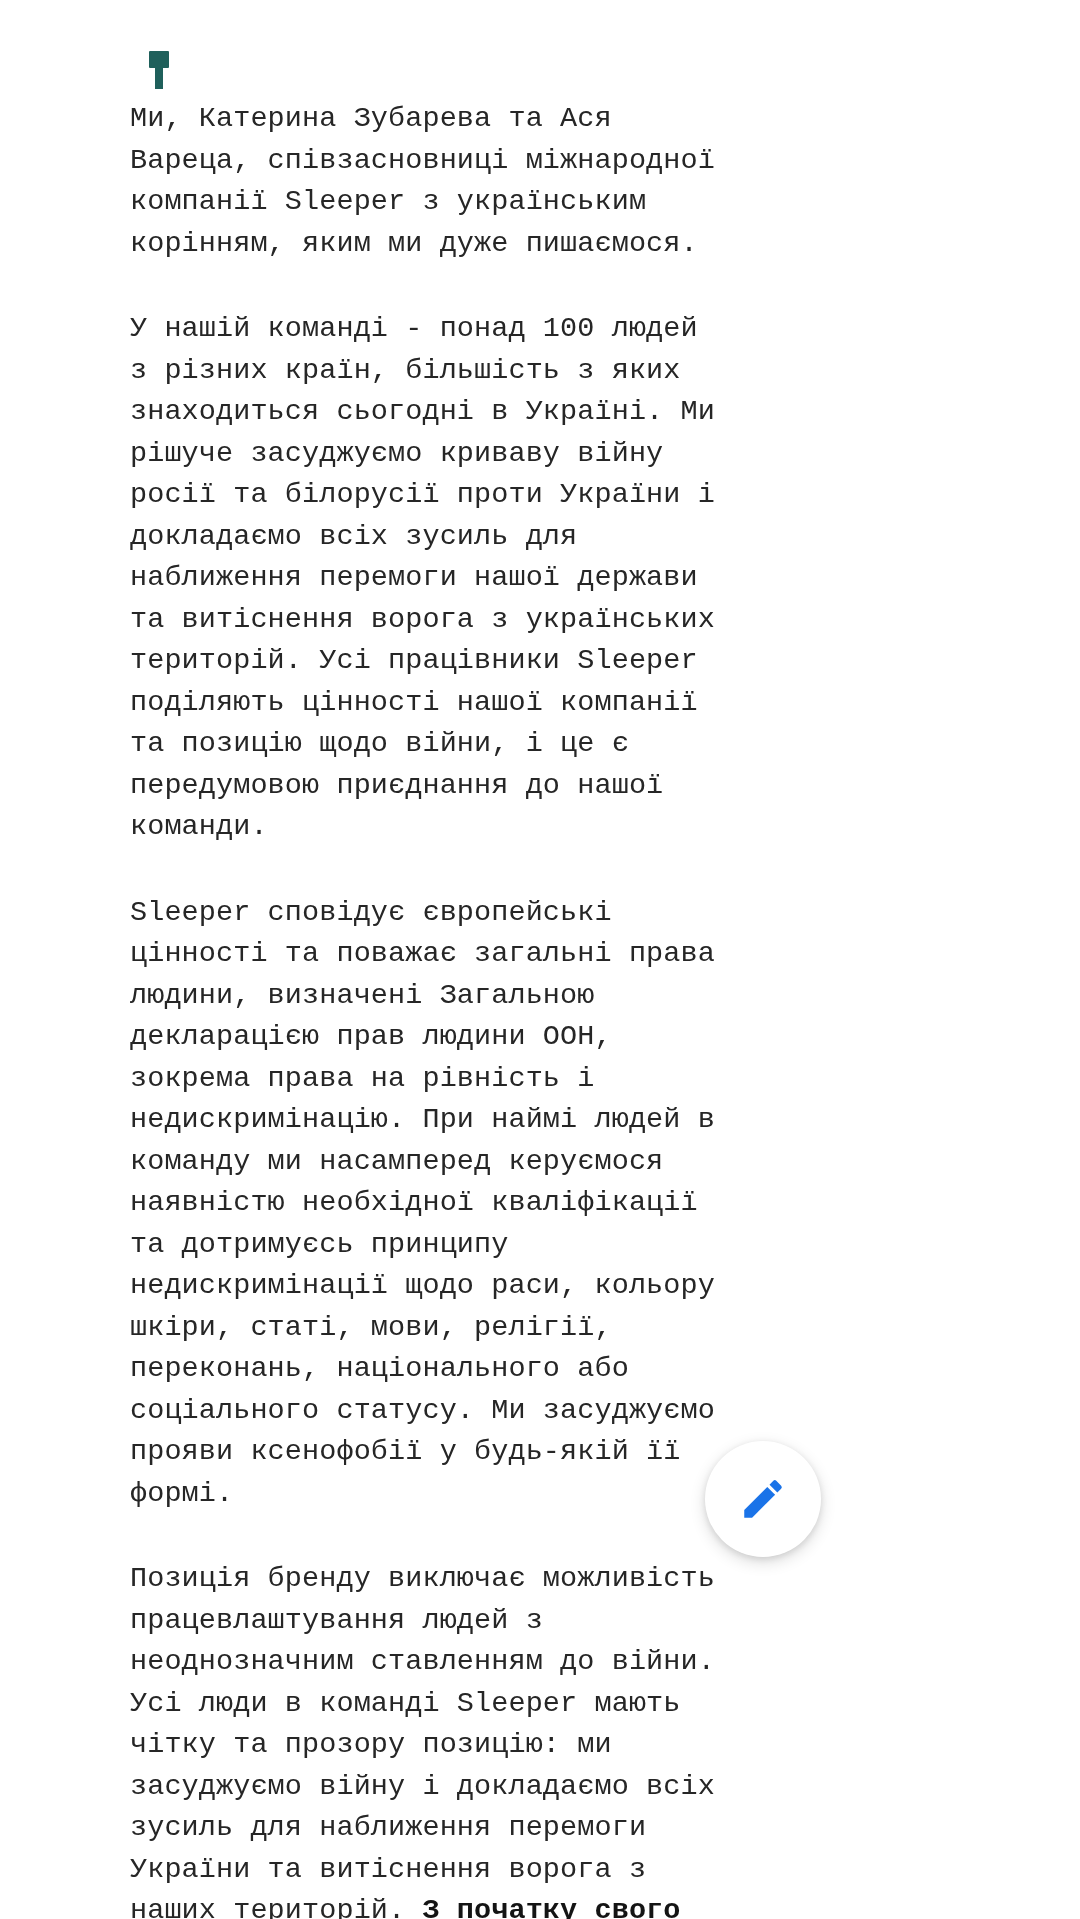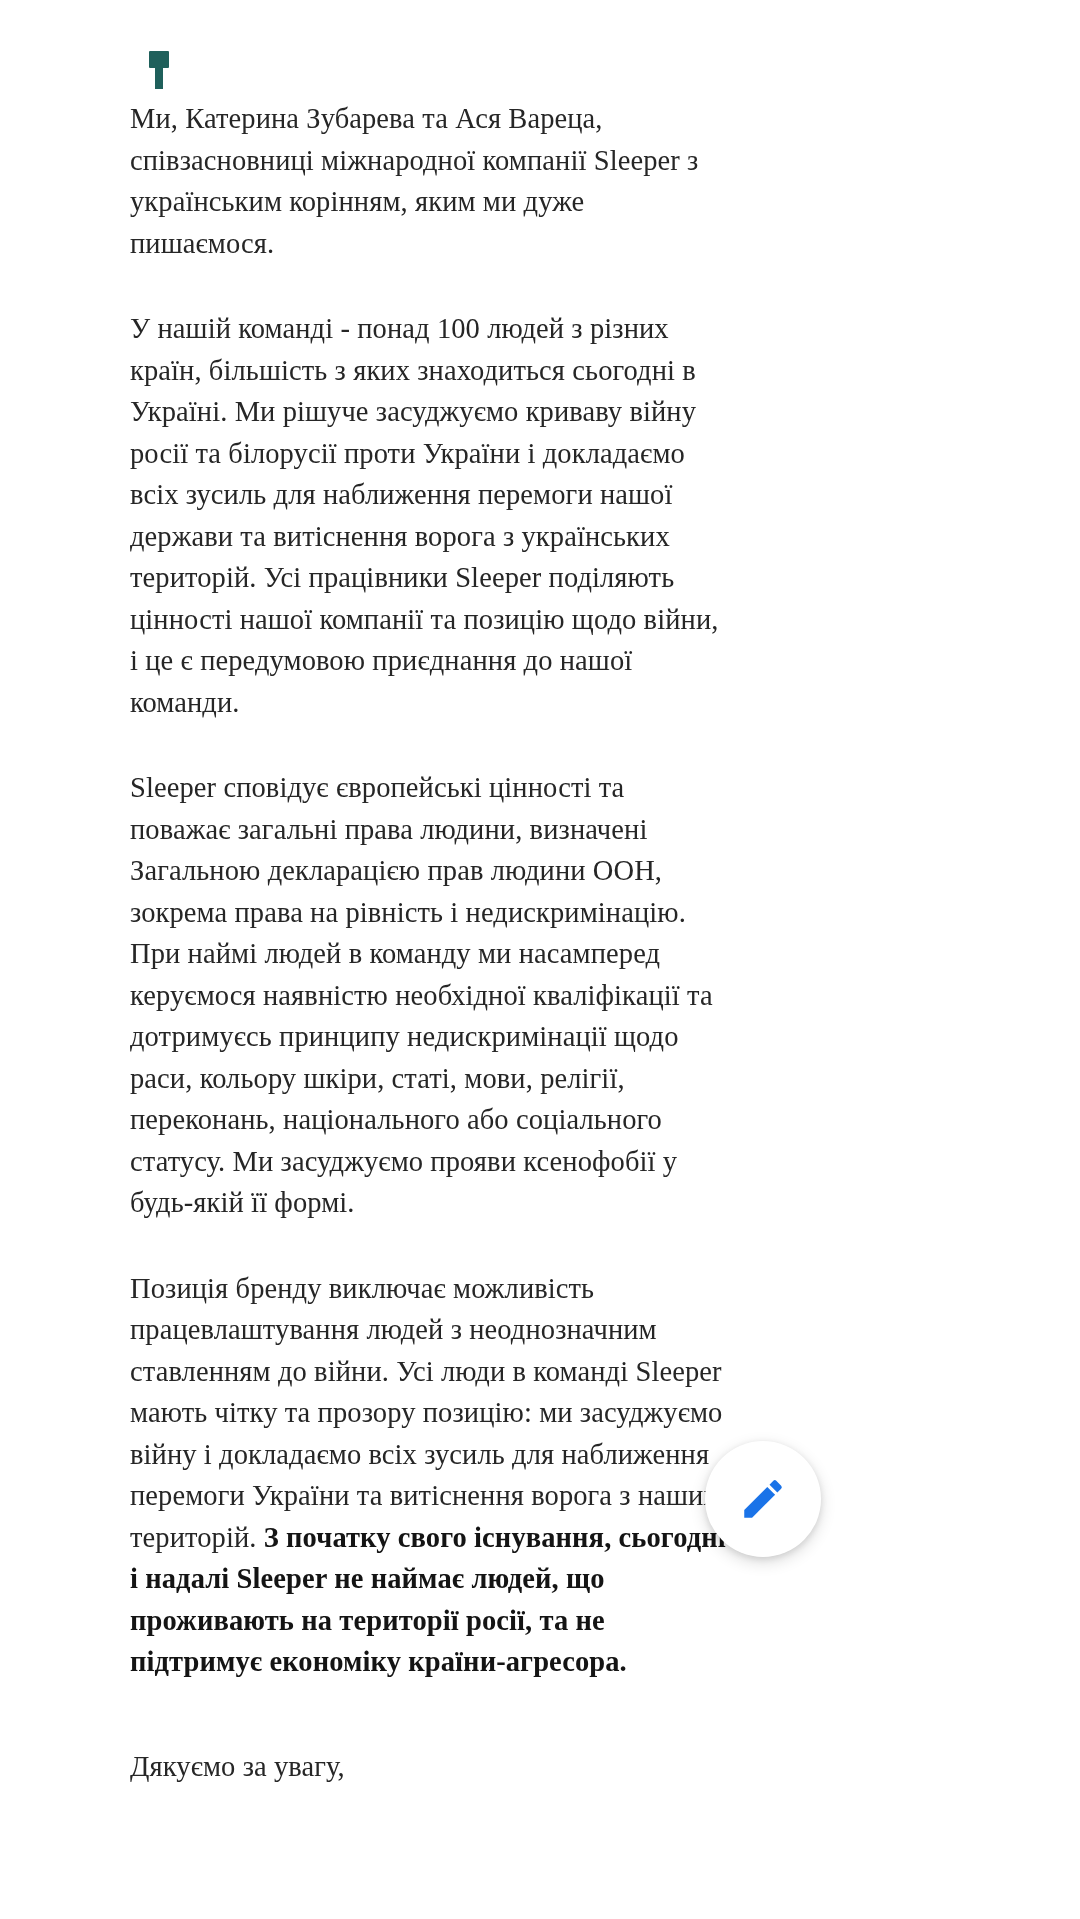--- a/index.html
+++ b/index.html
@@ -12,20 +12,21 @@
     height: 1919px;
     position: relative;
     overflow: hidden;
     font-family: "Liberation Serif", "DejaVu Serif", serif;
   }
 
   .page {
     position: absolute;
     inset: 0;
     background: #ffffff;
+    font-family: Liberation Mono, monospace;
   }
 
   .content {
     position: absolute;
     left: 130px;
     top: 40px;
     width: 600px;
   }
 
   

